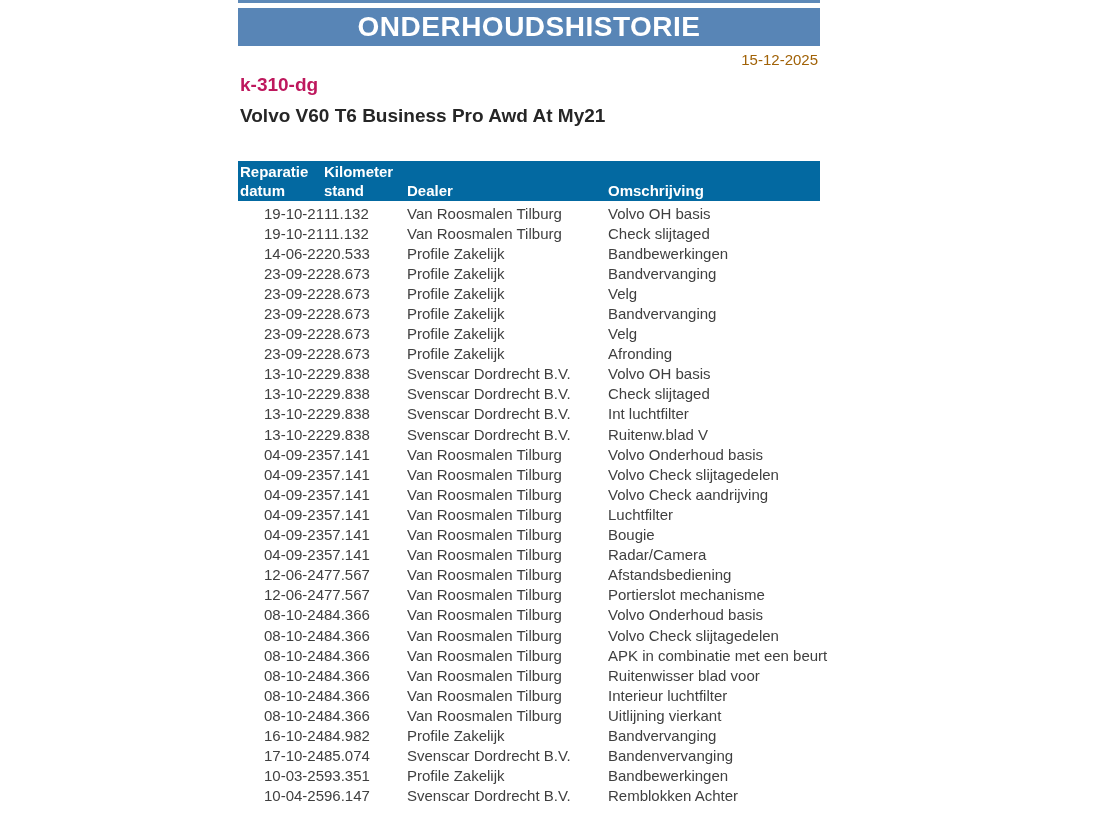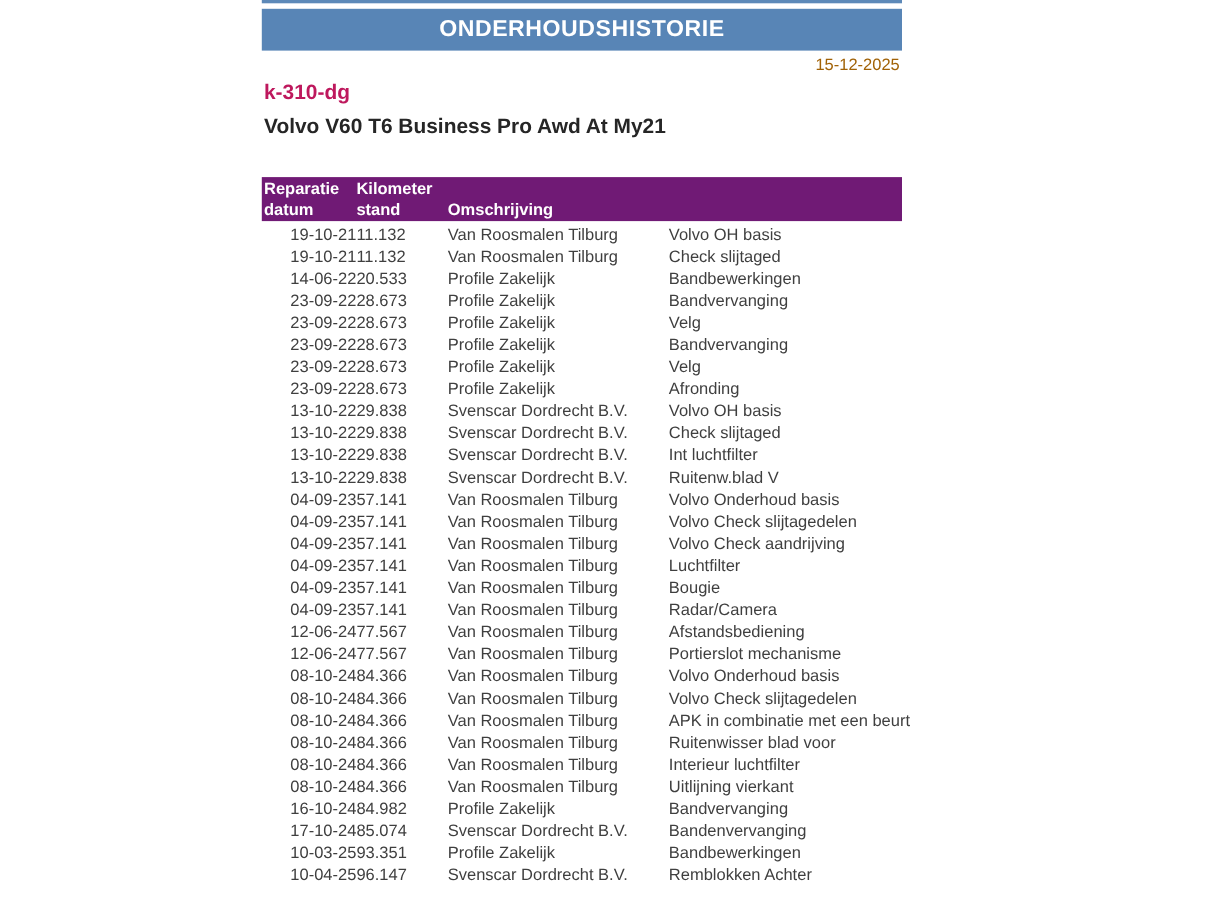--- a/index.html
+++ b/index.html
@@ -31,21 +31,21 @@
     width: 582px;
     height: 38px;
     background: #5885b6;
     display: flex;
     align-items: center;
     justify-content: center;
   }
   .banner h1 {
     margin: 0;
     color: #ffffff;
-    font-size: 21px;
+    font-size: 28px;
     font-weight: 700;
     letter-spacing: 0.5px;
   }
   .report-date {
     position: absolute;
     left: 238px;
     top: 51px;
     width: 580px;
     text-align: right;
     font-size: 15px;
@@ -69,21 +69,21 @@
   }
   .mtable {
     position: absolute;
     left: 238px;
     top: 161px;
     width: 582px;
   }
   .thead {
     display: grid;
     grid-template-columns: 86px 83px 201px 1fr;
-    background: #701a75;
+    background: #0369a1;
     color: #ffffff;
     font-weight: 700;
     font-size: 15px;
     height: 40px;
     padding-top: 1px;
   }
   .thead .hcell { display: flex; flex-direction: column; }
   .thead .hcell span { display: block; height: 19px; line-height: 19px; }
   .thead .hcell:first-child { padding-left: 2px; }
   .tbody { padding-top: 2px; }
@@ -120,20 +120,24 @@
       <div class="hcell">
         <span>Reparatie</span>
         <span>datum</span>
       </div>
       <div class="hcell">
         <span>Kilometer</span>
         <span>stand</span>
       </div>
       <div class="hcell">
         <span></span>
+        <span>Dealer</span>
+      </div>
+      <div class="hcell">
+        <span></span>
         <span>Omschrijving</span>
       </div>
     </div>
     <div class="tbody">
   <div class="trow">
     <span class="cell">19-10-21</span>
     <span class="cell">11.132</span>
     <span class="cell">Van Roosmalen Tilburg</span>
     <span class="cell">Volvo OH basis</span>
   </div>

